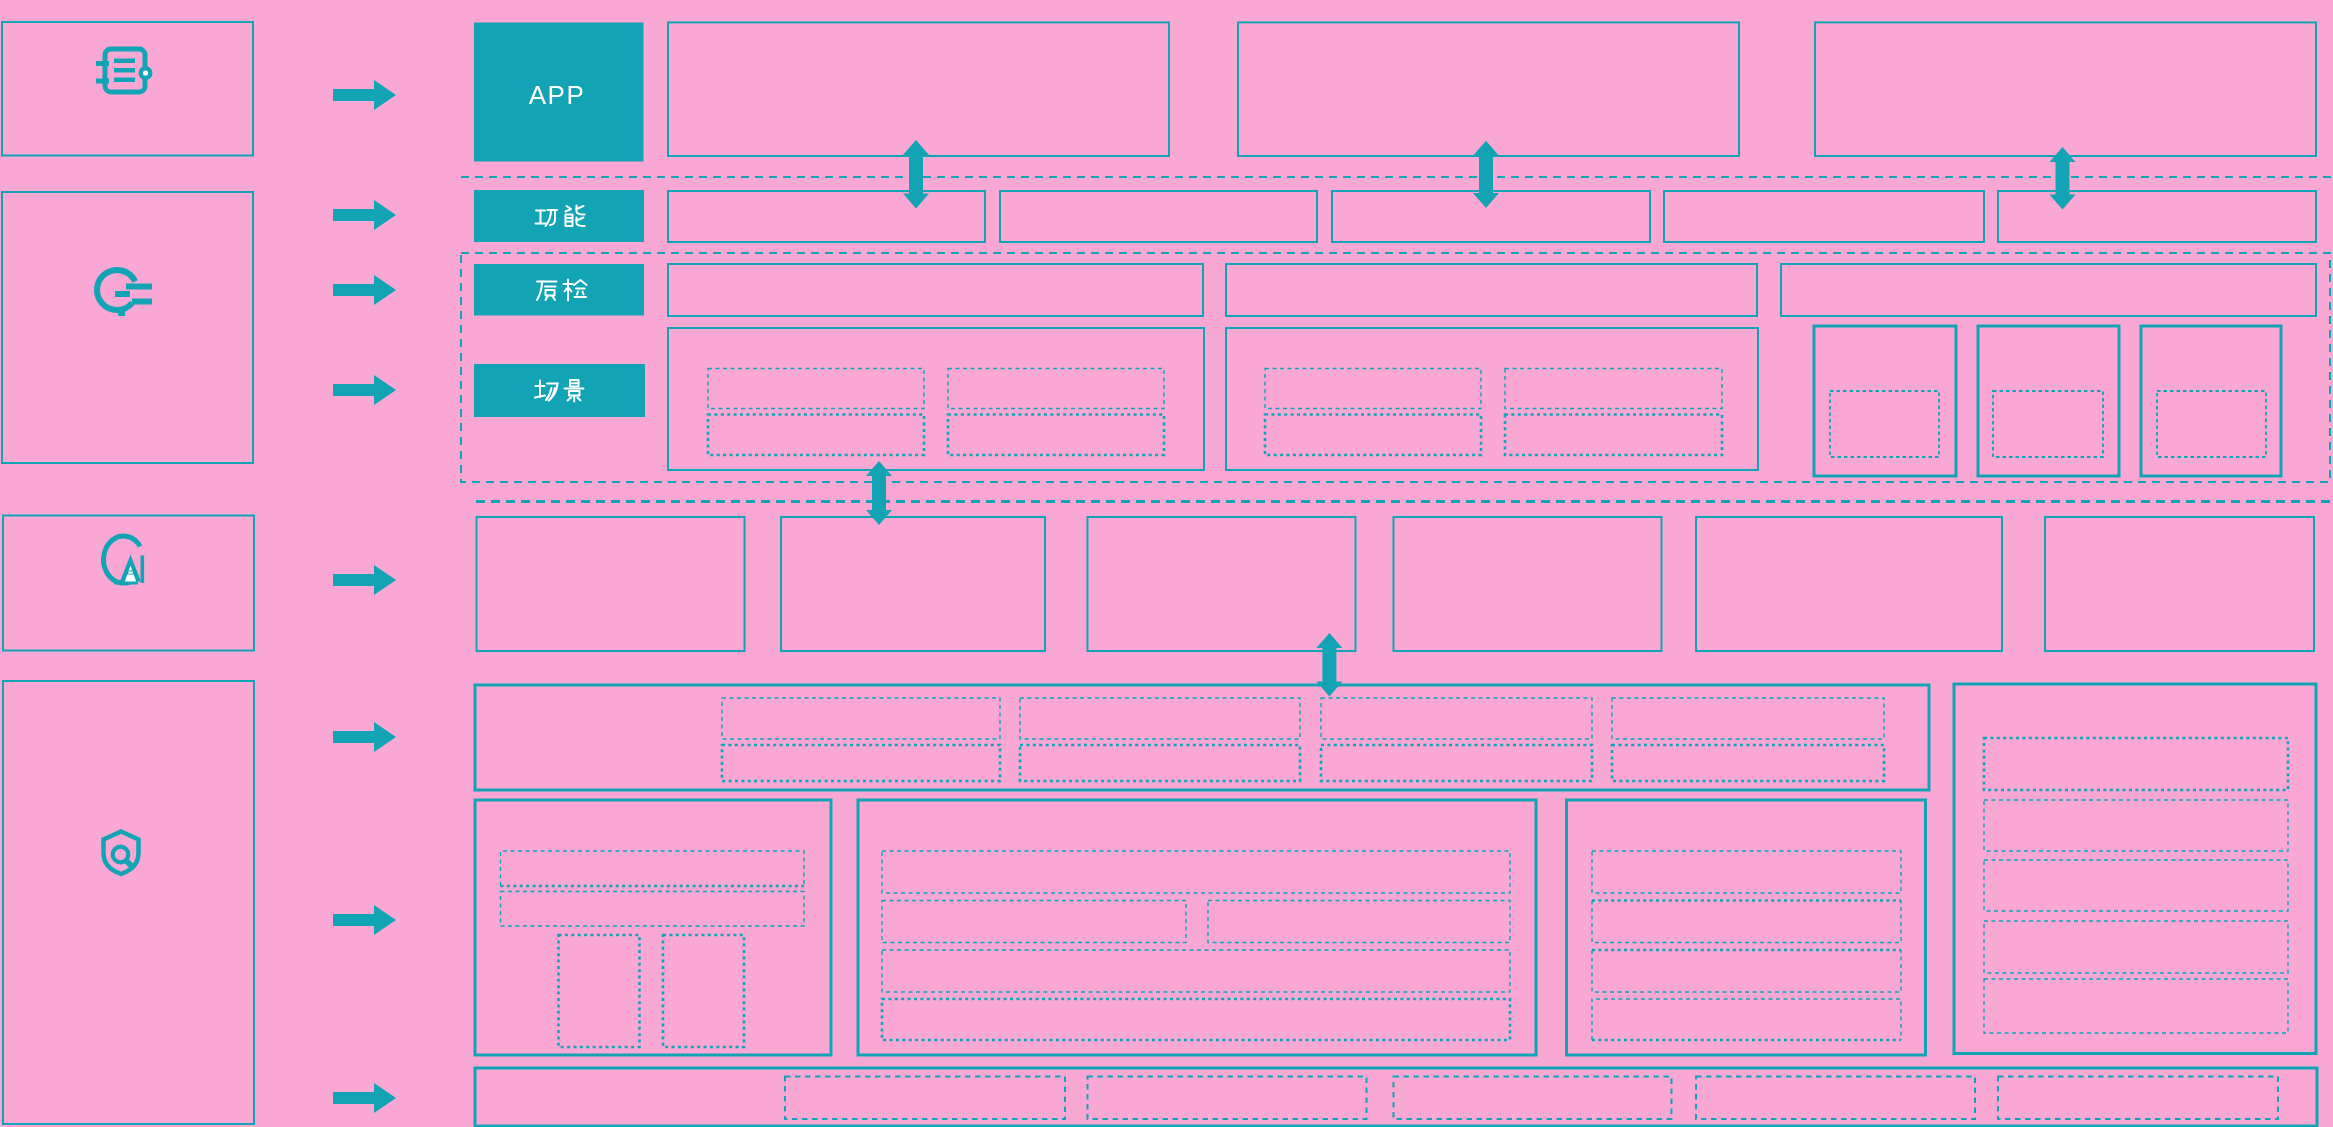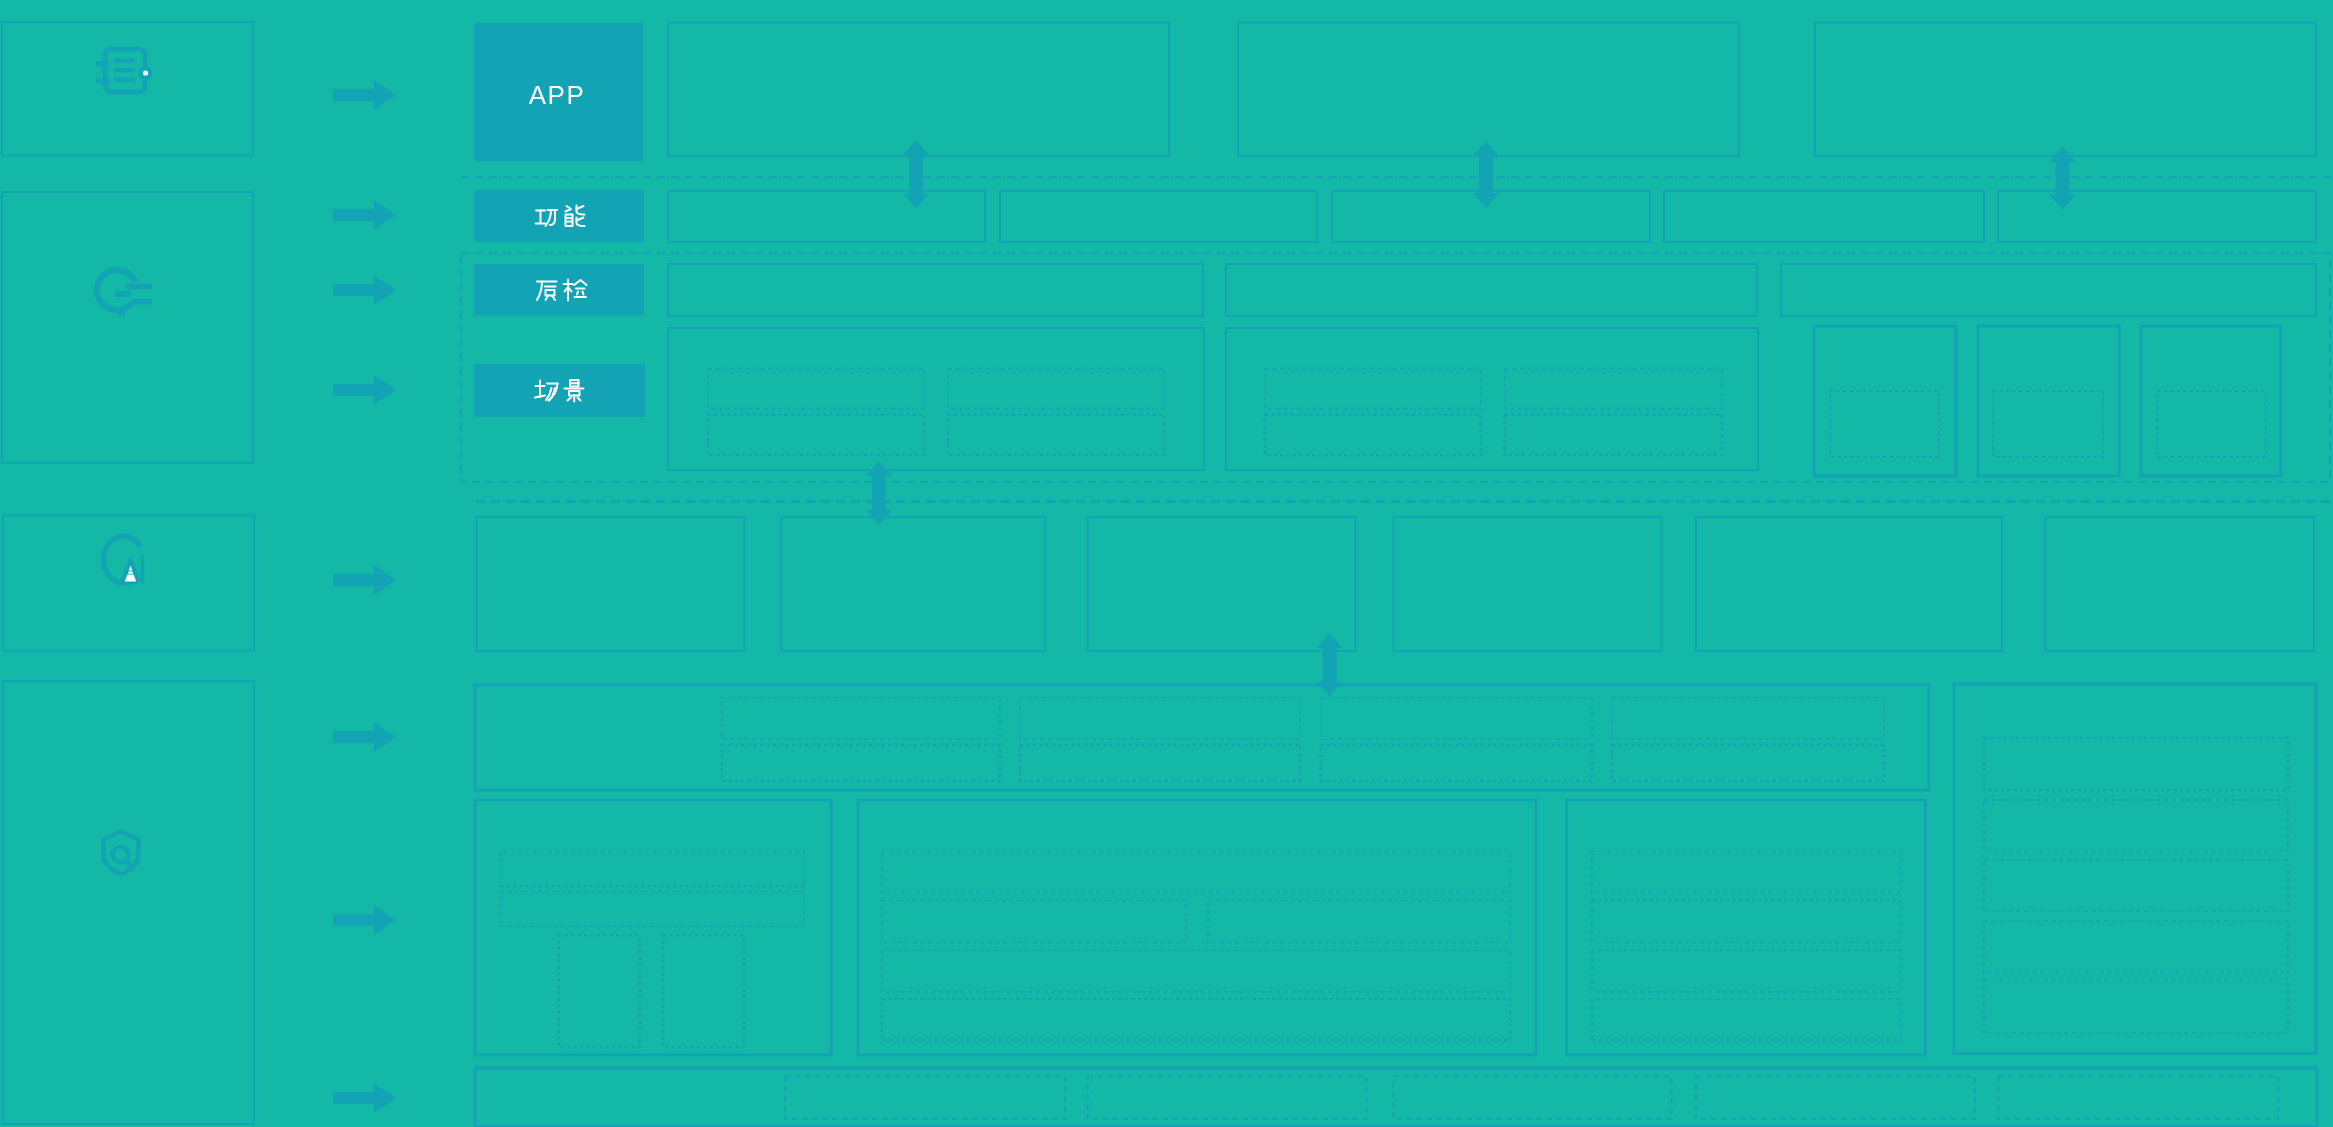--- a/index.html
+++ b/index.html
@@ -1,16 +1,16 @@
 <!DOCTYPE html>
 <html><head>
 <meta charset="utf-8">
 <style>
 html,body{margin:0;padding:0;background:#fff}
-#page{position:relative;width:2333px;height:1127px;background:#14b8a6;overflow:hidden}
+#page{position:relative;width:2333px;height:1127px;background:#f9a8d4;overflow:hidden}
 svg{position:absolute;top:0;left:0}
 .s2{fill:none;stroke:#12a4b4;stroke-width:2}
 .s3{fill:none;stroke:#12a4b4;stroke-width:3}
 .fill{fill:#12a4b4;stroke:none}
 .d2{fill:none;stroke:#12a4b4;stroke-width:2;stroke-dasharray:8 6}
 .d3{fill:none;stroke:#12a4b4;stroke-width:3;stroke-dasharray:9 6}
 .da1{fill:none;stroke:#12a4b4;stroke-width:1.4;stroke-dasharray:4 3.5}
 .da2{fill:none;stroke:#12a4b4;stroke-width:2;stroke-dasharray:5.5 4.5}
 .da3{fill:none;stroke:#12a4b4;stroke-width:1.8;stroke-dasharray:3.5 3}
 .do2{fill:none;stroke:#12a4b4;stroke-width:2.6;stroke-dasharray:3 3.4}

